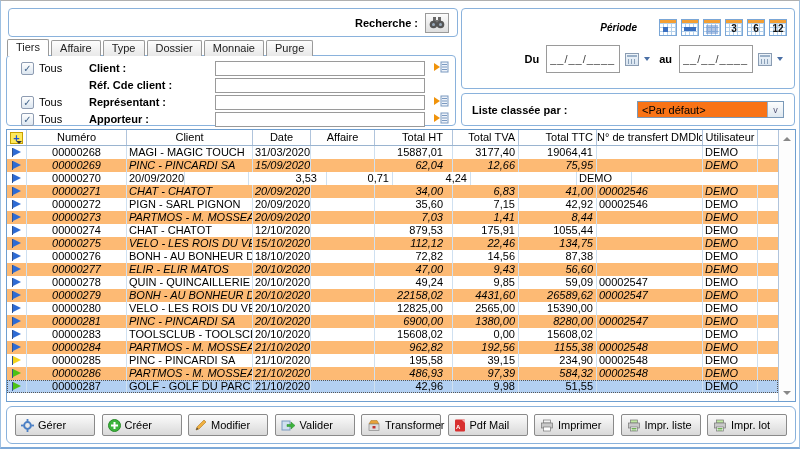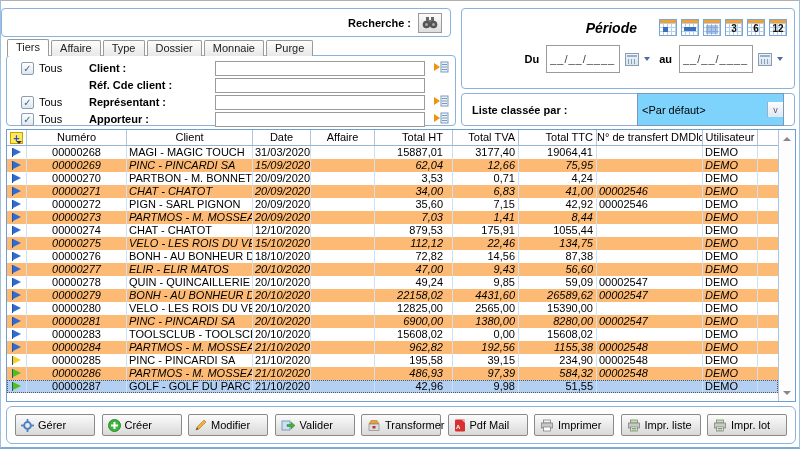--- a/index.html
+++ b/index.html
@@ -2,21 +2,21 @@
 <html><head>
 <meta charset="utf-8">
 <style>
   * { box-sizing: border-box; margin: 0; padding: 0; }
   body { background: #fff; font-family: "Liberation Sans", sans-serif; font-size: 11px; color: #000; }
   .window { position: relative; width: 800px; height: 449px; background: #fff;
     border-top: 1px solid #b0b0b0; border-left: 1px solid #9ec0e2; border-right: 1px solid #9ec0e2; border-bottom: 2px solid #7da9d8; overflow: hidden; }
   .panel { border: 1px solid #8ab2dc; border-radius: 4px; background: #fff; }
 
   
-  .search-panel { position: absolute; left: 0; top: 7px; width: 450px; height: 29px;
+  .search-panel { position: absolute; left: 7px; top: 7px; width: 450px; height: 29px;
     display: flex; align-items: center; justify-content: flex-end; padding-right: 8px; gap: 7px; }
   .search-label { font-weight: bold; }
   .icon-btn { width: 24px; height: 20px; border: 1px solid #9a9a9a; background: linear-gradient(#fcfcfc,#dedede);
     display: inline-flex; align-items: center; justify-content: center; cursor: pointer; }
 
   
   .tabs { position: absolute; left: 6px; top: 39px; display: flex; z-index: 3; }
   .tab { border: 1px solid #9a9a9a; border-bottom: none; background: linear-gradient(#fdfdfd,#e8e8e8);
     padding: 1px 8px 2px; height: 16px; margin-right: 2px; border-radius: 2px 2px 0 0; color: #222; cursor: pointer; }
   .tab.active { background: #fff; height: 17px; position: relative; top: -1px; font-weight: normal; }
@@ -28,21 +28,21 @@
   .checkbox { width: 13px; height: 13px; border: 1px solid #8e9cb2; background: linear-gradient(#fefefe,#dce6f0);
     display: inline-flex; align-items: center; justify-content: center; font-size: 10px; color: #44668c; cursor: pointer; border-radius: 2px; }
   .flabel { width: 138px; font-weight: bold; padding-left: 12px; }
   .finput { flex: 1; height: 15px; border: 1px solid #9a9a9a; font: 11px "Liberation Sans", sans-serif; padding: 0 2px; }
   .picker { width: 24px; text-align: right; cursor: pointer; }
   .picker.hidden { visibility: hidden; }
 
   
   .periode-panel { position: absolute; left: 460px; top: 7px; width: 334px; height: 81px; padding: 6px 7px; }
   .prow1 { display: flex; align-items: center; justify-content: flex-end; gap: 22px; margin-top: 4px; }
-  .periode-title { font-weight: bold; font-style: italic; font-size: 14px; }
+  .periode-title { font-weight: bold; font-style: italic; font-size: 10px; }
   .pbtns { display: flex; gap: 4px; }
   .calbtn { width: 18px; height: 17px; border: 1px solid #7aa6d6; position: relative; cursor: pointer;
     background: linear-gradient(#dcebf8,#eef5fc);
     background-image: repeating-linear-gradient(to right, transparent 0 3px, #b4d0ea 3px 4px),
                       repeating-linear-gradient(to bottom, transparent 0 3px, #b4d0ea 3px 4px);
     display: flex; align-items: flex-end; justify-content: center;
     font-weight: bold; font-size: 10px; line-height: 12px; color: #111; }
   .calbtn::before { content: ""; position: absolute; left: 0; right: 0; top: 0; height: 3px; background: #f49f33; }
   .calbtn.day::after { content: ""; position: absolute; left: 3px; top: 7px; width: 5px; height: 5px; background: #3a6fc0; }
   .calbtn.week::after { content: ""; position: absolute; left: 2px; top: 7px; width: 12px; height: 4px; background: #3a6fc0; }
@@ -54,21 +54,21 @@
     position: relative; cursor: pointer; }
   .mini-cal::before { content: ""; position: absolute; left: 1px; right: 1px; top: 1px; height: 2px; background: #9ab0c8; }
   .mini-cal::after { content: ""; position: absolute; left: 2px; top: 5px; width: 8px; height: 5px;
     background: repeating-linear-gradient(to right, #8aa0b8 0 1px, transparent 1px 3px); }
   .drop-arrow { width: 0; height: 0; border-left: 3px solid transparent; border-right: 3px solid transparent; border-top: 4px solid #4a6fa5; margin-right: 4px; cursor: pointer; }
 
   
   .sort-panel { position: absolute; left: 460px; top: 92px; width: 334px; height: 33px;
     display: flex; align-items: center; padding: 0 10px; }
   .sort-label { font-weight: bold; width: 165px; }
-  .fake-select { flex: 1; height: 33px; border: 1px solid #7a99b8; background: #7dd3fc; display: flex; align-items: center; cursor: pointer; }
+  .fake-select { flex: 1; height: 17px; border: 1px solid #7a99b8; background: #f97316; display: flex; align-items: center; cursor: pointer; }
   .fake-select .val { flex: 1; padding: 0 4px; }
   .fake-select .btn { width: 16px; height: 15px; border-left: 1px solid #9ab0c8; background: linear-gradient(#fdfdfd,#dfe8f0);
     display: flex; align-items: center; justify-content: center; color: #557; font-size: 9px; }
 
   
   .grid { position: absolute; left: 5px; top: 128px; width: 790px; height: 273px; border: 1px solid #6f9fd0; background: #fff; }
   .grid-inner { position: absolute; left: 0; top: 0; right: 17px; bottom: 0; overflow: hidden; }
   .thead { display: flex; height: 16px; border-bottom: 1px solid #9ab4d0; background: #fff; }
   .hcell { border-right: 1px solid #b0c4dc; text-align: center; line-height: 15px; overflow: hidden; white-space: nowrap; }
   .trow { display: flex; height: 13px; line-height: 13px; }
@@ -275,21 +275,20 @@
       <span class="cell c-ttc">75,95</span>
       <span class="cell c-transfert"></span>
       <span class="cell c-user">DEMO</span>
       <span class="cell c-fill"></span>
     </div>
           <div class="trow">
       <span class="cell c-flag">
               <span class="flag flag-blue"></span>
             </span>
       <span class="cell c-num">00000270</span>
-      <span class="cell c-client">PARTBON - M. BONNET</span>
       <span class="cell c-date">20/09/2020</span>
       <span class="cell c-affaire"></span>
       <span class="cell c-ht">3,53</span>
       <span class="cell c-tva">0,71</span>
       <span class="cell c-ttc">4,24</span>
       <span class="cell c-transfert"></span>
       <span class="cell c-user">DEMO</span>
       <span class="cell c-fill"></span>
     </div>
           <div class="trow alt">

